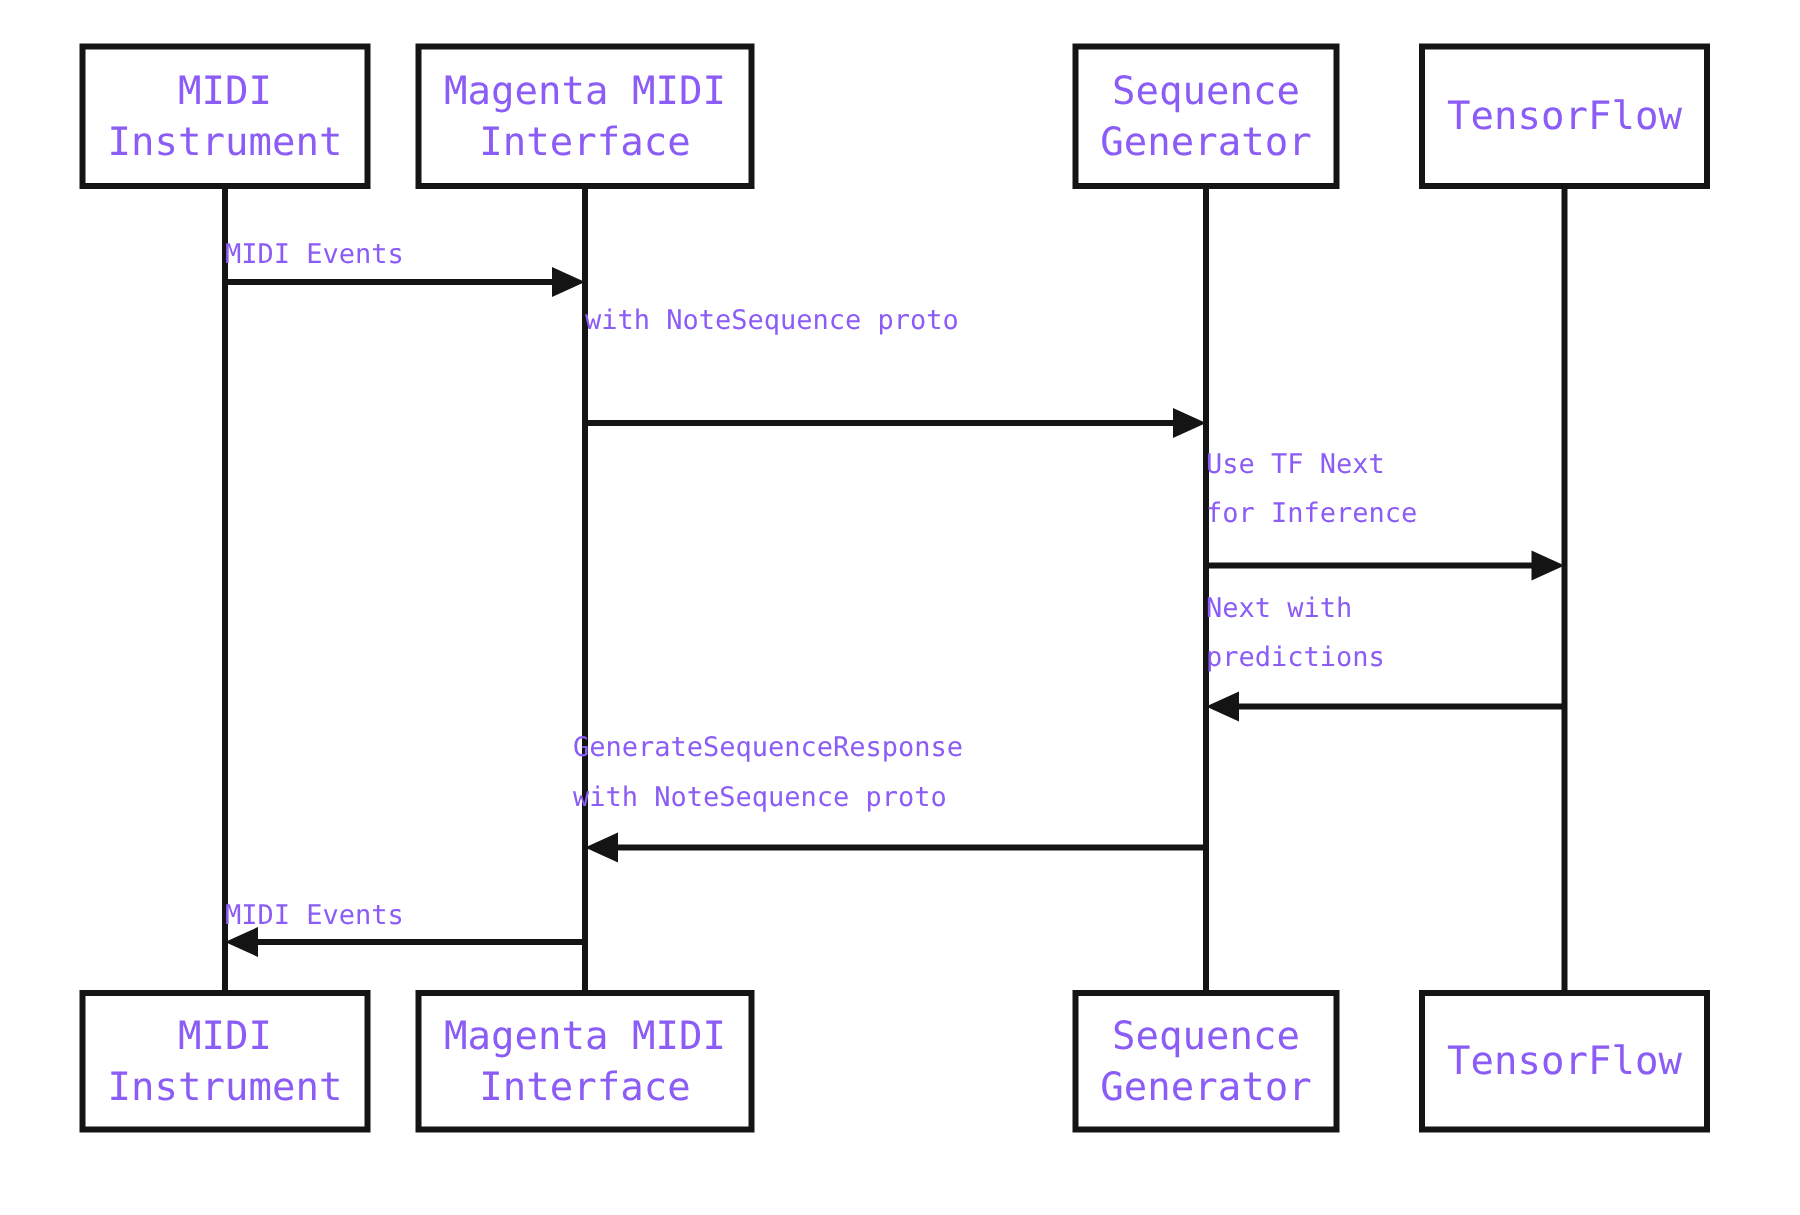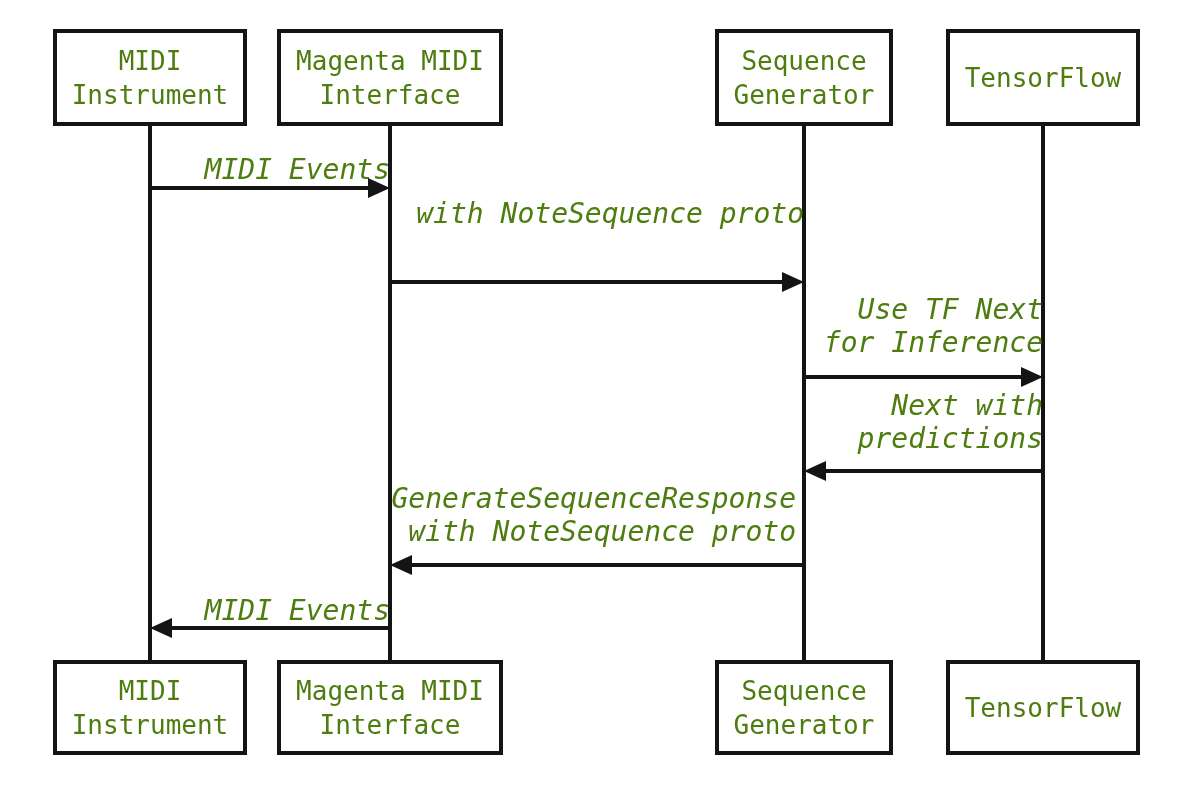--- a/index.html
+++ b/index.html
@@ -1,21 +1,21 @@
 <!DOCTYPE html>
 <html><head>
 <meta charset="utf-8">
 <style>
   html,body{margin:0;padding:0;background:#ffffff;}
   .canvas{
     position:relative;
     width:1200px;height:810px;
     background:#ffffff;
     font-family:"DejaVu Sans Mono","Liberation Mono",monospace;
-    color:#4d7c0f;
+    color:#8b5cf6;
     overflow:hidden;
   }
   .box{
     position:absolute;
     box-sizing:border-box;
     border:4px solid #141414;
     background:#ffffff;
     display:flex;align-items:center;justify-content:center;
     text-align:center;
     font-size:26px;line-height:34px;
@@ -29,24 +29,23 @@
   .shaft{position:absolute;top:0;height:4px;background:#141414;}
   .head{
     position:absolute;top:-8px;width:0;height:0;
     border-top:10px solid transparent;
     border-bottom:10px solid transparent;
   }
   .head.right{border-left:22px solid #141414;}
   .head.left{border-right:22px solid #141414;}
   .msg-label{
     position:absolute;
-    text-align:right;
-    font-size:28px;line-height:33px;
+    text-align:left;
+    font-size:18px;line-height:33px;
     white-space:nowrap;
-    font-style:italic;
   }
 </style>
 </head>
 <body>
 
 <div class="canvas">
 
   <div class="box" style="left:53px;top:29px;width:194px;height:97px;">
     <span>MIDI Instrument</span>
   </div>

